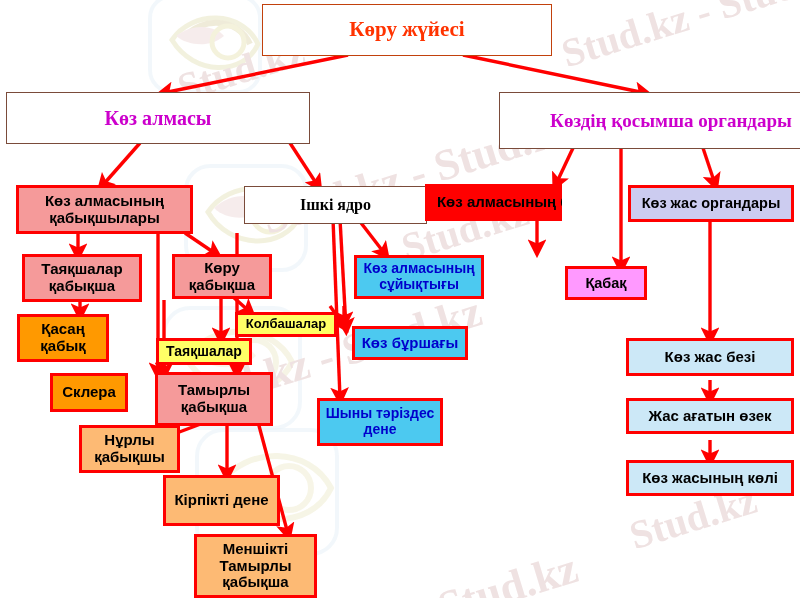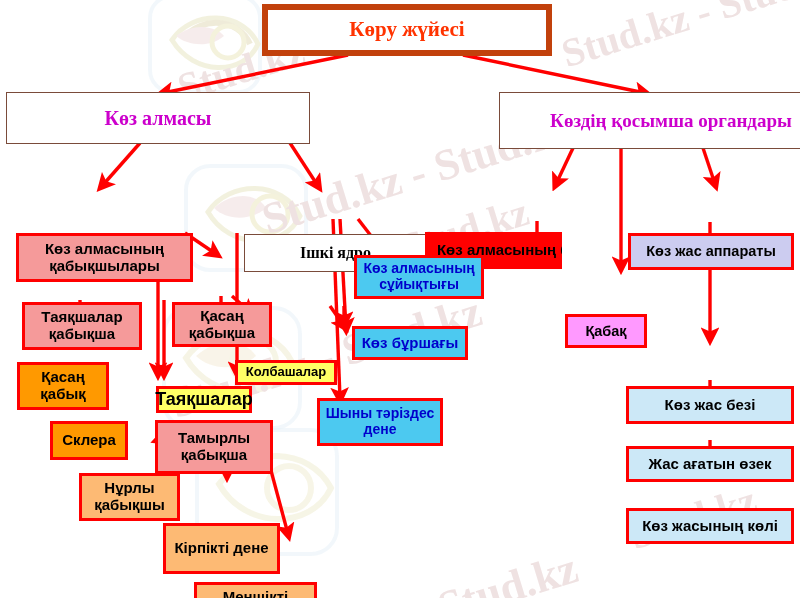--- a/index.html
+++ b/index.html
@@ -42,26 +42,26 @@
     text-align:center;
     line-height:1.12;
     font-weight:bold;
     letter-spacing:0px;
   }
   .plain{
     background:#ffffff;
     border:1px solid #7a4b3a;
     font-family:"Liberation Serif", serif;
   }
-  .plain.thin-dark{border:6px solid #c2410c;}
+  .plain.thin-dark{border:1px solid #c2410c;}
   .box-red-border{border:3px solid #ff0000;}
 
   .t-orange{color:#ff3300;}
   .t-magenta{color:#cc00cc;}
-  .t-black{color:#000000;margin-top:48px;}
+  .t-black{color:#000000;}
   .t-blue{color:#0000cc;}
 
   .bg-salmon{background:#f59a9a;}
   .bg-orange{background:#ff9900;}
   .bg-gold{background:#fdba74;}
   .bg-yellow{background:#ffff66;}
   .bg-cyan{background:#4cc9f0;}
   .bg-red{background:#ff0000;}
   .bg-pink{background:#ff99ff;}
   .bg-lavender{background:#ccccf0;}
@@ -194,29 +194,29 @@
 
   <div class="node plain serif t-black" style="left:244px;top:186px;width:183px;height:38px;font-size:16px;">
     <span>Ішкі ядро</span>
   </div>
 
   <div class="node bg-red t-black clip" style="left:425px;top:184px;width:137px;height:37px;font-size:15px;padding-left:32px;">
     <span style="white-space:nowrap;">Көз алмасының б/е</span>
   </div>
 
   <div class="node box-red-border bg-lavender t-black" style="left:628px;top:185px;width:166px;height:37px;font-size:14.5px;">
-    <span>Көз жас аппараты</span>
+    <span>Көз жас органдары</span>
   </div>
 
   <div class="node box-red-border bg-salmon t-black" style="left:22px;top:254px;width:120px;height:48px;font-size:15px;">
     <span>Таяқшалар қабықша</span>
   </div>
 
   <div class="node box-red-border bg-salmon t-black" style="left:172px;top:254px;width:100px;height:45px;font-size:15px;">
-    <span>Қасаң қабықша</span>
+    <span>Көру қабықша</span>
   </div>
 
   <div class="node box-red-border bg-cyan t-blue" style="left:354px;top:255px;width:130px;height:44px;font-size:14px;justify-content:center;">
     <span>Көз алмасының сұйықтығы</span>
   </div>
 
   <div class="node box-red-border bg-pink t-black" style="left:565px;top:266px;width:82px;height:34px;font-size:14.5px;">
     <span>Қабақ</span>
   </div>
 
@@ -225,21 +225,21 @@
   </div>
 
   <div class="node box-red-border bg-yellow t-black" style="left:235px;top:312px;width:102px;height:25px;font-size:13px;">
     <span>Колбашалар</span>
   </div>
 
   <div class="node box-red-border bg-cyan t-blue" style="left:352px;top:326px;width:116px;height:34px;font-size:15px;">
     <span>Көз бұршағы</span>
   </div>
 
-  <div class="node box-red-border bg-yellow t-black" style="left:156px;top:338px;width:96px;height:27px;font-size:18px;">
+  <div class="node box-red-border bg-yellow t-black" style="left:156px;top:338px;width:96px;height:27px;font-size:14px;">
     <span>Таяқшалар</span>
   </div>
 
   <div class="node box-red-border bg-lightblue t-black" style="left:626px;top:338px;width:168px;height:38px;font-size:15px;">
     <span>Көз жас безі</span>
   </div>
 
   <div class="node box-red-border bg-orange t-black" style="left:50px;top:373px;width:78px;height:39px;font-size:15px;">
     <span>Склера</span>
   </div>

